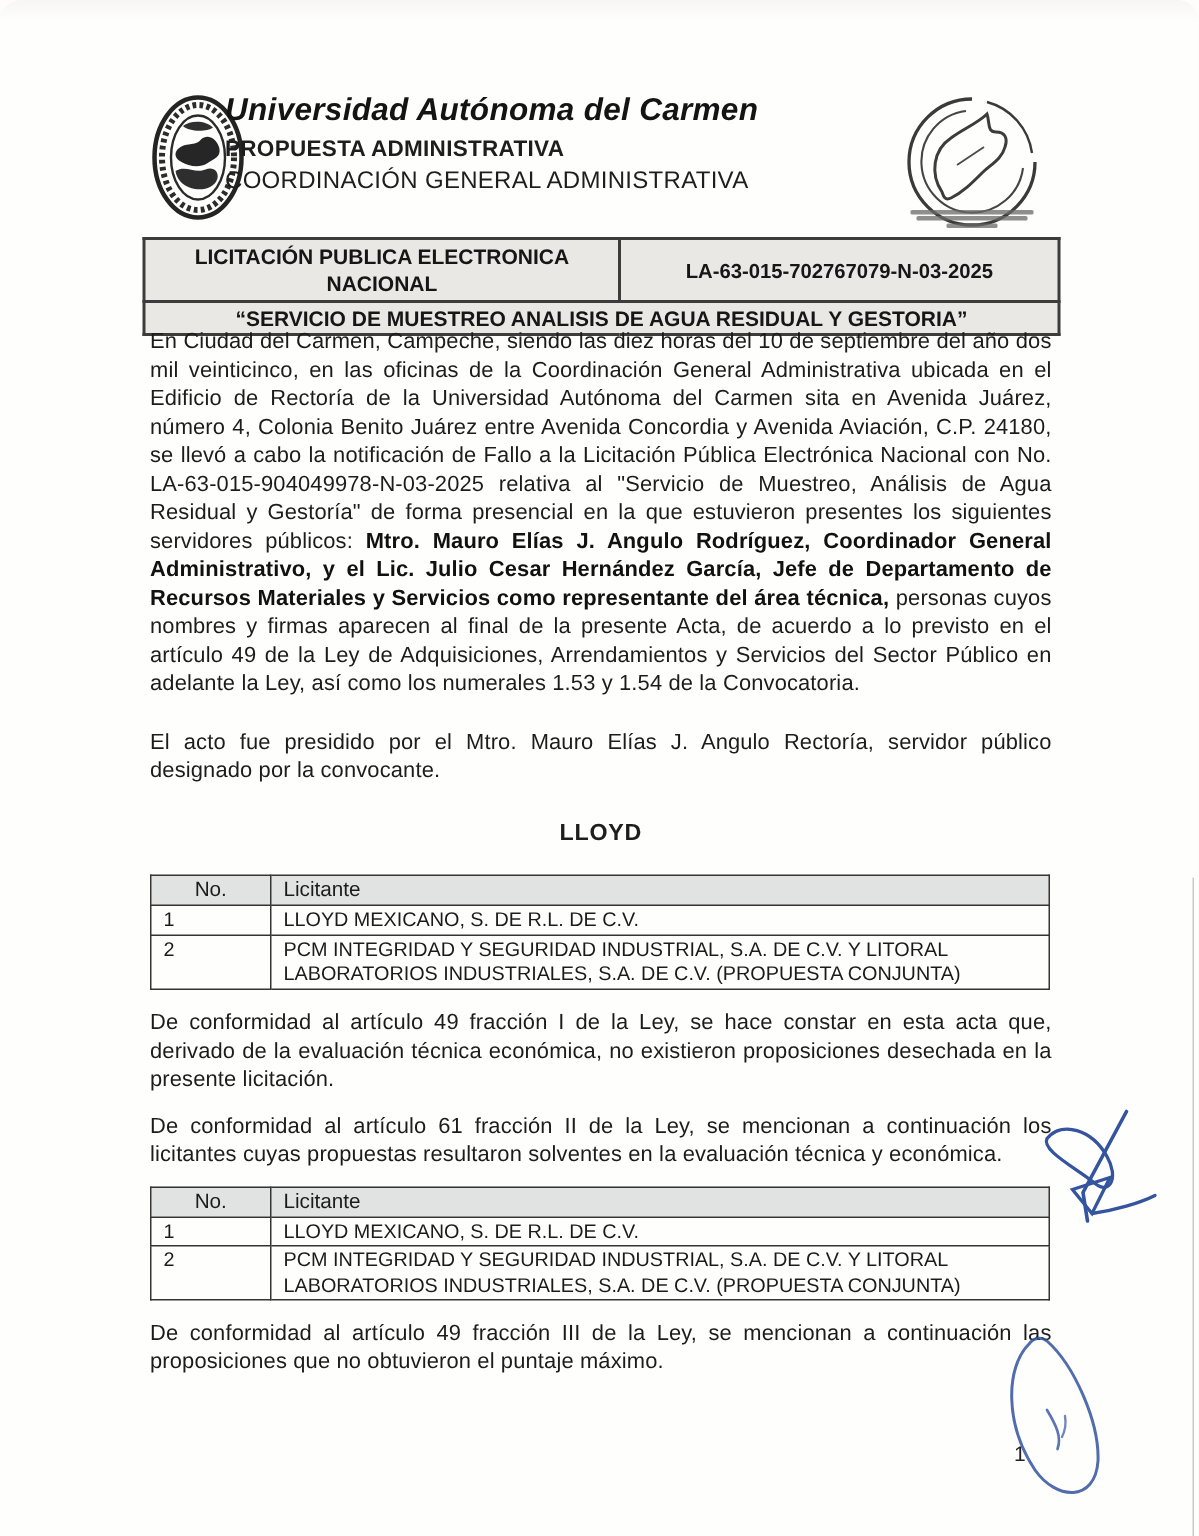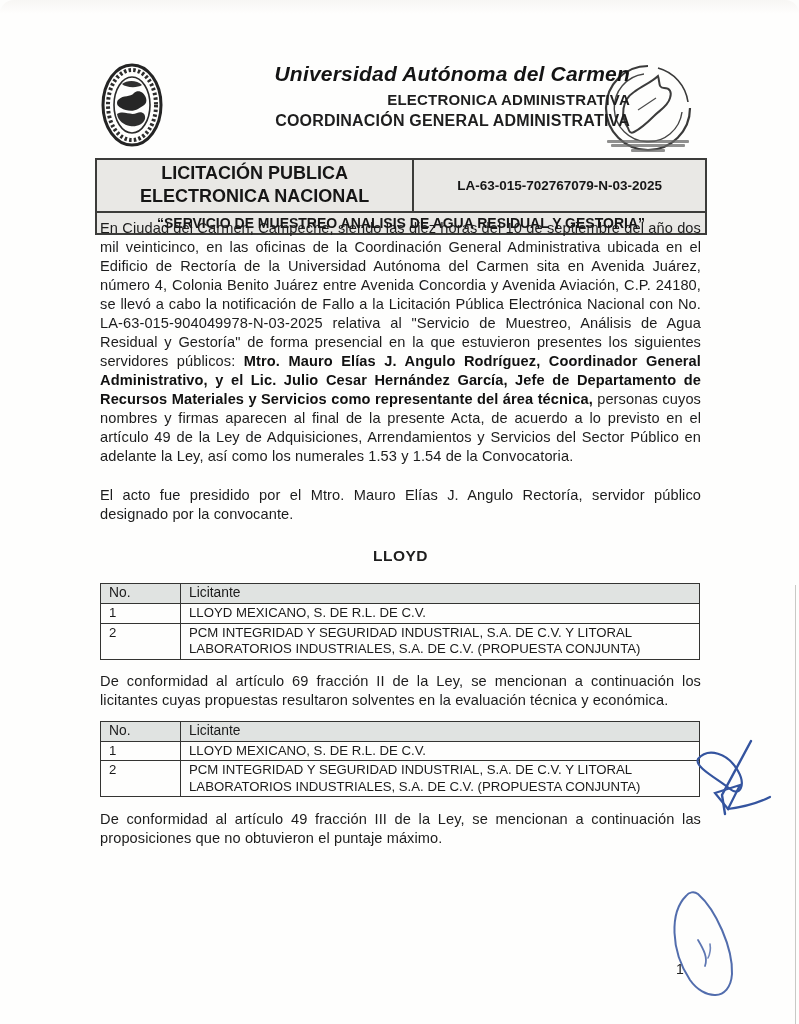--- a/index.html
+++ b/index.html
@@ -18,45 +18,45 @@
     border-radius:14px 14px 0 0;
   }
   .scan-edge {
     position:absolute; right:3px; top:585px; bottom:0; width:1px;
     background:#c9c9c6;
   }
 
   
   .seal { position:absolute; left:100px; top:62px; width:64px; height:86px; }
   .emblem { position:absolute; left:598px; top:58px; width:100px; height:100px; }
-  .hdr { position:absolute; left:150px; top:62px; width:480px; text-align:right; }
+  .hdr { position:absolute; left:150px; top:62px; width:480px; text-align:left; }
   .hdr .uni {
     font-size:21px; font-weight:bold; font-style:italic; letter-spacing:.2px;
     color:#141414;
   }
   .hdr .l2 { font-size:15px; font-weight:bold; margin-top:5px; letter-spacing:.2px; }
-  .hdr .l3 { font-size:16px; font-weight:bold; margin-top:4px; letter-spacing:.2px;padding-left:16px; }
+  .hdr .l3 { font-size:16px; font-weight:normal; margin-top:4px; letter-spacing:.2px; }
   .hdr .l4 { font-size:15px; font-weight:bold; margin-top:3px; letter-spacing:.4px; }
   .emblem-caption { position:absolute; left:606px; top:138px; width:84px; }
   .emblem-caption .cap-line {
     height:3px; margin:1.5px auto; background:#6a6a68; opacity:.75; border-radius:1px;
   }
 
   
   .title-table {
     position:absolute; left:95px; top:158px; width:612px;
     border-collapse:collapse; table-layout:fixed;
   }
   .title-table td {
     border:2px solid #3c3c3a;
     background:#e9e8e5;
     font-weight:bold; text-align:center; vertical-align:middle;
     padding:2px 6px; color:#161616;
   }
-  .title-table .proc { width:52%; font-size:18px; height:42px; line-height:1.3; }
+  .title-table .proc { width:52%; font-size:14px; height:42px; line-height:1.3; }
   .title-table .num  { font-size:13.5px; }
   .title-table .serv { font-size:14px; height:18px; }
 
   
   .content { position:absolute; left:100px; top:219px; width:601px; }
   .para {
     font-size:14.6px; line-height:19px; text-align:justify;
     color:#1c1c1c; letter-spacing:.1px;
   }
   .para b { color:#111; }
@@ -71,21 +71,21 @@
     font-size:13.2px; color:#1b1b1b;
   }
   .bid-table.t1 { margin-top:18px; }
   .bid-table.t2 { margin-top:11px; }
   .bid-table th, .bid-table td {
     border:1.6px solid #343432; padding:1px 8px; text-align:left; vertical-align:top;
   }
   .bid-table th {
     background:#e0e3e1; font-weight:normal; font-size:13.8px; height:20px;
   }
-  .bid-table .c-no { width:80px; }
+  .bid-table .c-no { width:80px;text-align:center; }
   .bid-table td { line-height:16.5px; }
   .mt12 { margin-top:13px; }
   .mt11 { margin-top:12px; }
 
   .page-number {
     position:absolute; left:676px; top:961px; font-size:14px; color:#222;
   }
 
   
   .sig { position:absolute; pointer-events:none; }
@@ -114,21 +114,21 @@
     <path d="M40 52 C 46 48 52 44 58 40" fill="none" stroke="#4a4a4a" stroke-width="1.2"></path>
   </svg>
   <div class="emblem-caption">
     <div class="cap-line" style="width:82px"></div>
     <div class="cap-line" style="width:74px"></div>
     <div class="cap-line" style="width:34px"></div>
   </div>
 
   <div class="hdr">
     <div class="uni">Universidad Autónoma del Carmen</div>
-    <div class="l2">ELECTRONICA ADMINISTRATIVA</div>
+    <div class="l2">PROPUESTA ADMINISTRATIVA</div>
     <div class="l3">COORDINACIÓN GENERAL ADMINISTRATIVA</div>
   </div>
 
   <table class="title-table">
     <tbody>
       <tr>
         <td class="proc">LICITACIÓN PUBLICA ELECTRONICA NACIONAL</td>
         <td class="num">LA-63-015-702767079-N-03-2025</td>
       </tr>
       <tr>
@@ -157,22 +157,23 @@
           <td>1</td>
           <td>LLOYD MEXICANO, S. DE R.L. DE C.V.</td>
         </tr>
         <tr>
           <td>2</td>
           <td>PCM INTEGRIDAD Y SEGURIDAD INDUSTRIAL, S.A. DE C.V. Y LITORAL LABORATORIOS INDUSTRIALES, S.A. DE C.V. (PROPUESTA CONJUNTA)</td>
         </tr>
       </tbody>
     </table>
 
-
-    <p class="para mt11">De conformidad al artículo 69 fracción II de la Ley, se mencionan a continuación los licitantes cuyas propuestas resultaron solventes en la evaluación técnica y económica.</p>
+    <p class="para mt12">De conformidad al artículo 49 fracción I de la Ley, se hace constar en esta acta que, derivado de la evaluación técnica económica, no existieron proposiciones desechada en la presente licitación.</p>
+
+    <p class="para mt11">De conformidad al artículo 61 fracción II de la Ley, se mencionan a continuación los licitantes cuyas propuestas resultaron solventes en la evaluación técnica y económica.</p>
 
     <table class="bid-table t2">
       <thead>
         <tr>
           <th class="c-no">No.</th>
           <th>Licitante</th>
         </tr>
       </thead>
       <tbody>
         <tr>

